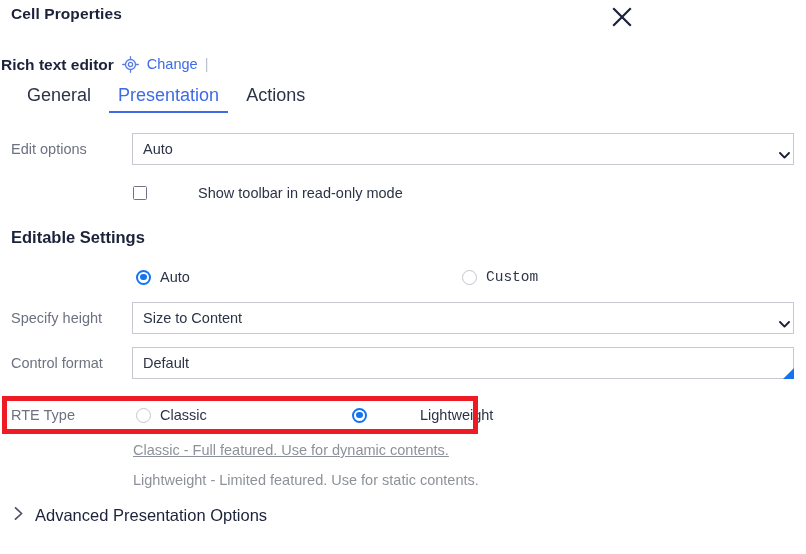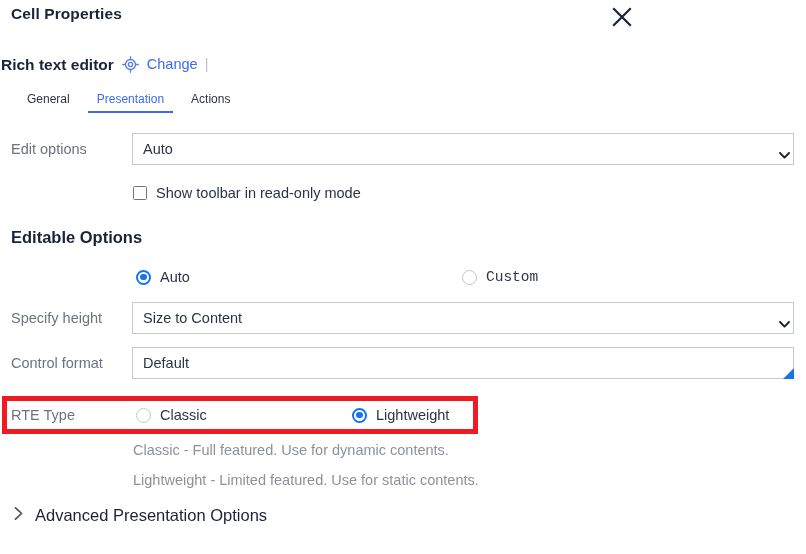--- a/index.html
+++ b/index.html
@@ -81,21 +81,21 @@
   
   .tabs {
     position: absolute;
     left: 18px;
     top: 82px;
     display: flex;
     align-items: flex-end;
     height: 31px;
   }
   .tab {
-    font-size: 12px;
+    font-size: 18px;
     color: #2c3347;
     padding: 0 9px 7px 9px;
     margin-right: 9px;
     cursor: pointer;
     position: relative;
   }
   .tab.active {
     color: #3f6ae8;
   }
   .tab.active::after {
@@ -159,20 +159,21 @@
     border-bottom: 11px solid #1673f0;
   }
 
   
   .checkbox-row {
     position: absolute;
     left: 133px;
     display: flex;
     align-items: center;
     cursor: pointer;
+    gap: 42px;
   }
   .checkbox {
     width: 14px;
     height: 14px;
     box-sizing: border-box;
     border: 1.4px solid #6f7585;
     border-radius: 1.5px;
     background: #fff;
     margin-right: 9px;
     flex: 0 0 auto;
@@ -312,21 +313,21 @@
       <path d="M1 1 L5.5 5.6 L10 1" fill="none" stroke="#1b2239" stroke-width="1.9" stroke-linecap="round" stroke-linejoin="round"></path>
     </svg>
   </span>
 </div>
 
 <div class="checkbox-row" style="top:185px;">
   <span class="checkbox"></span>
   <span class="checkbox-label">Show toolbar in read-only mode</span>
 </div>
 
-<div class="section-heading" style="top:228px;">Editable Options</div>
+<div class="section-heading" style="top:228px;">Editable Settings</div>
 
 <div class="row" style="top:261px;">
   <div class="radio-group" style="left:136px;">
     <span class="radio checked"></span>
     <span class="radio-label">Auto</span>
   </div>
   <div class="radio-group" style="left:462px;font-family:Liberation Mono, monospace;">
     <span class="radio"></span>
     <span class="radio-label">Custom</span>
   </div>
@@ -347,29 +348,29 @@
   <div class="field">Default</div>
   <span class="corner-triangle" style="right:12px;top:21px;bottom:auto;"></span>
 </div>
 
 <div class="row" style="top:399px;">
   <div class="row-label">RTE Type</div>
   <div class="radio-group" style="left:136px;">
     <span class="radio"></span>
     <span class="radio-label">Classic</span>
   </div>
-  <div class="radio-group" style="left:352px;">
+  <div class="radio-group" style="left:352px;gap:44px;">
     <span class="radio checked"></span>
     <span class="radio-label">Lightweight</span>
   </div>
 </div>
 
 <div class="red-highlight"></div>
 
-<div class="hint" style="top:442px;">Classic - Full featured. Use for dynamic contents.</div>
+<div class="hint" style="top:442px;text-decoration:underline;">Classic - Full featured. Use for dynamic contents.</div>
 <div class="hint" style="top:472px;">Lightweight - Limited featured. Use for static contents.</div>
 
 <div class="advanced">
   <span class="advanced-chevron">
     <svg width="12" height="15" viewBox="0 0 12 15" aria-hidden="true">
       <path d="M2.5 1.8 L8.6 7.5 L2.5 13.2" fill="none" stroke="#4a5066" stroke-width="1.7" stroke-linecap="round" stroke-linejoin="round"></path>
     </svg>
   </span>
   <span class="advanced-label">Advanced Presentation Options</span>
 </div>

